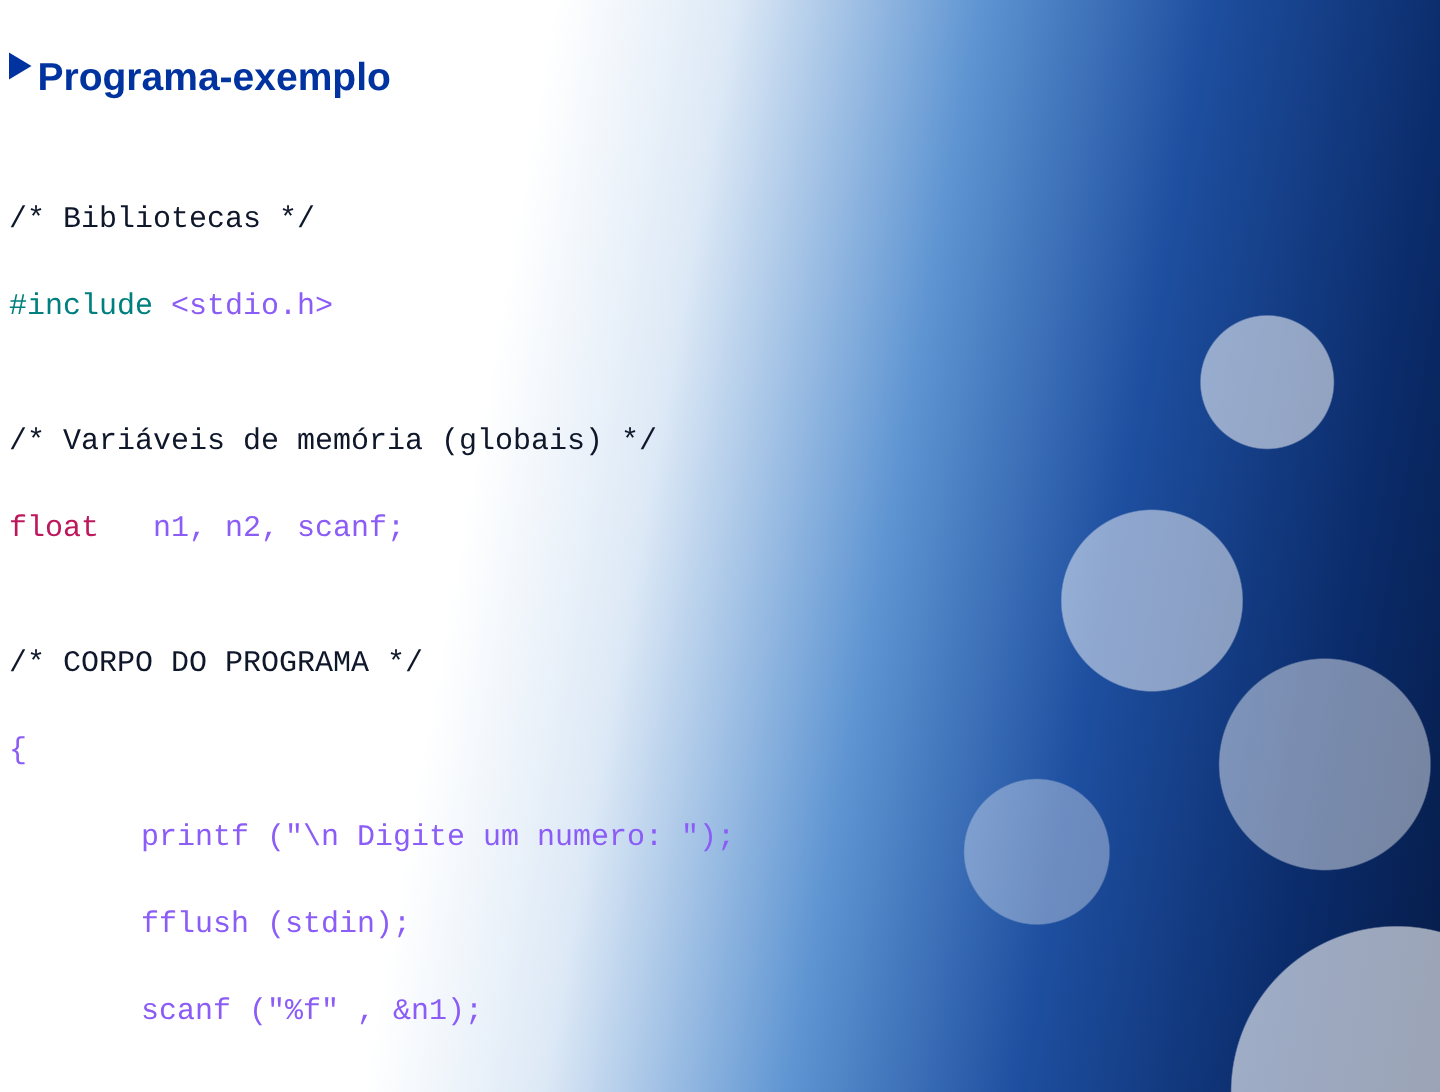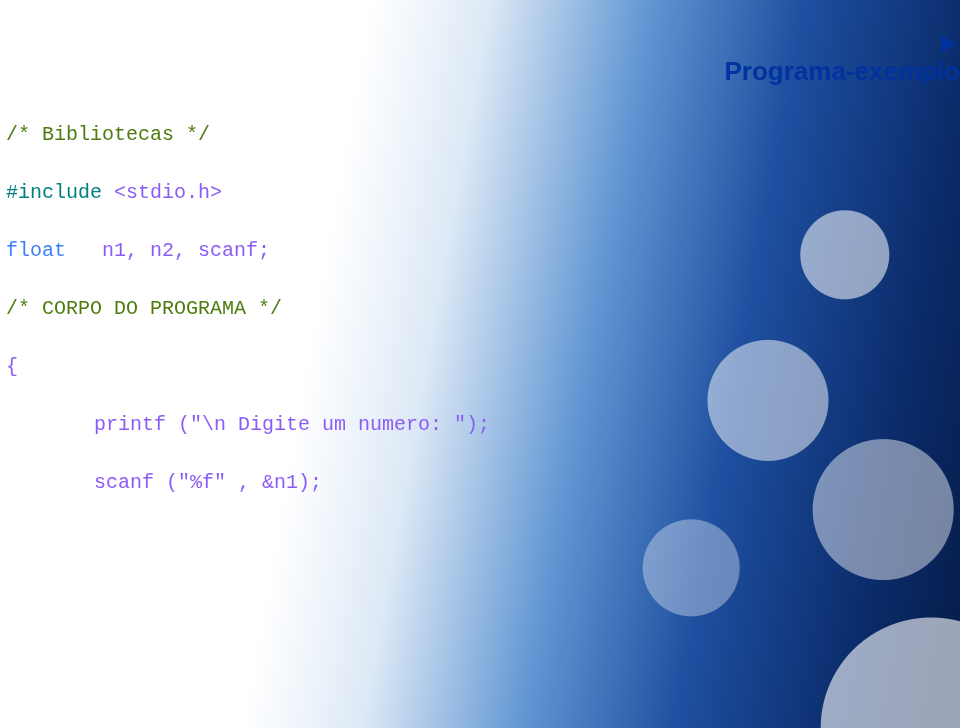--- a/index.html
+++ b/index.html
@@ -22,57 +22,59 @@
       radial-gradient(circle at 97% 100%, rgba(255,255,255,0.6) 0 110px, rgba(255,255,255,0) 111px),
       linear-gradient(100deg, #ffffff 0%, #ffffff 34%, #dde9f6 45%, #5f95d2 60%, #1e4fa0 74%, #0a2a68 90%, #061c48 100%);
     z-index: 0;
   }
   .content {
     position: relative;
     z-index: 1;
     padding: 4px 0 0 6px;
     white-space: pre;
   }
-  .heading-row { display: flex; align-items: flex-end; flex-direction: column; }
+  .heading-row { display: flex; align-items: flex-start; }
   .tri {
     display: inline-block;
     width: 0; height: 0;
     border-top: 9px solid transparent;
     border-bottom: 9px solid transparent;
     border-left: 15px solid #0033a0;
     margin-right: 4px;
     margin-top: 2px;
   }
   .heading {
     font-family: Arial, Helvetica, sans-serif;
     font-weight: bold;
     font-size: 26px;
     color: #0033a0;
   }
-  .comment { color: #4d7c0f; }
-  .kw { color: #3b82f6; }
+  .comment { color: #0f172a; margin-top: 32px; }
+  .kw { color: #be185d; }
   .preproc { color: #007f7f; }
   .plain { color: #8b5cf6; }
   .line { display: block; }
   .ind1 { padding-left: 88px; }
 </style>
 </head>
 <body>
 <div class="bg"></div>
 
 <div class="content">
 <div class="heading-row">
 <span class="tri"></span><span class="heading">Programa-exemplo</span>
 </div>
 <span class="line comment">/* Bibliotecas */</span>
 <span class="line"><span class="preproc">#include</span><span class="plain"> &lt;stdio.h&gt;</span></span>
+<span class="line comment">/* Variáveis de memória (globais) */</span>
 <span class="line"><span class="kw">float</span><span class="plain">   n1, n2, scanf;</span></span>
 <span class="line comment">/* CORPO DO PROGRAMA */</span>
 <span class="line plain">{</span>
 <span class="line plain ind1">printf ("\n Digite um numero: ");</span>
+<span class="line plain ind1">fflush (stdin);</span>
 <span class="line plain ind1">scanf ("%f" , &amp;n1);</span>
 
 
 
 
 
 
 
 </div>
 

